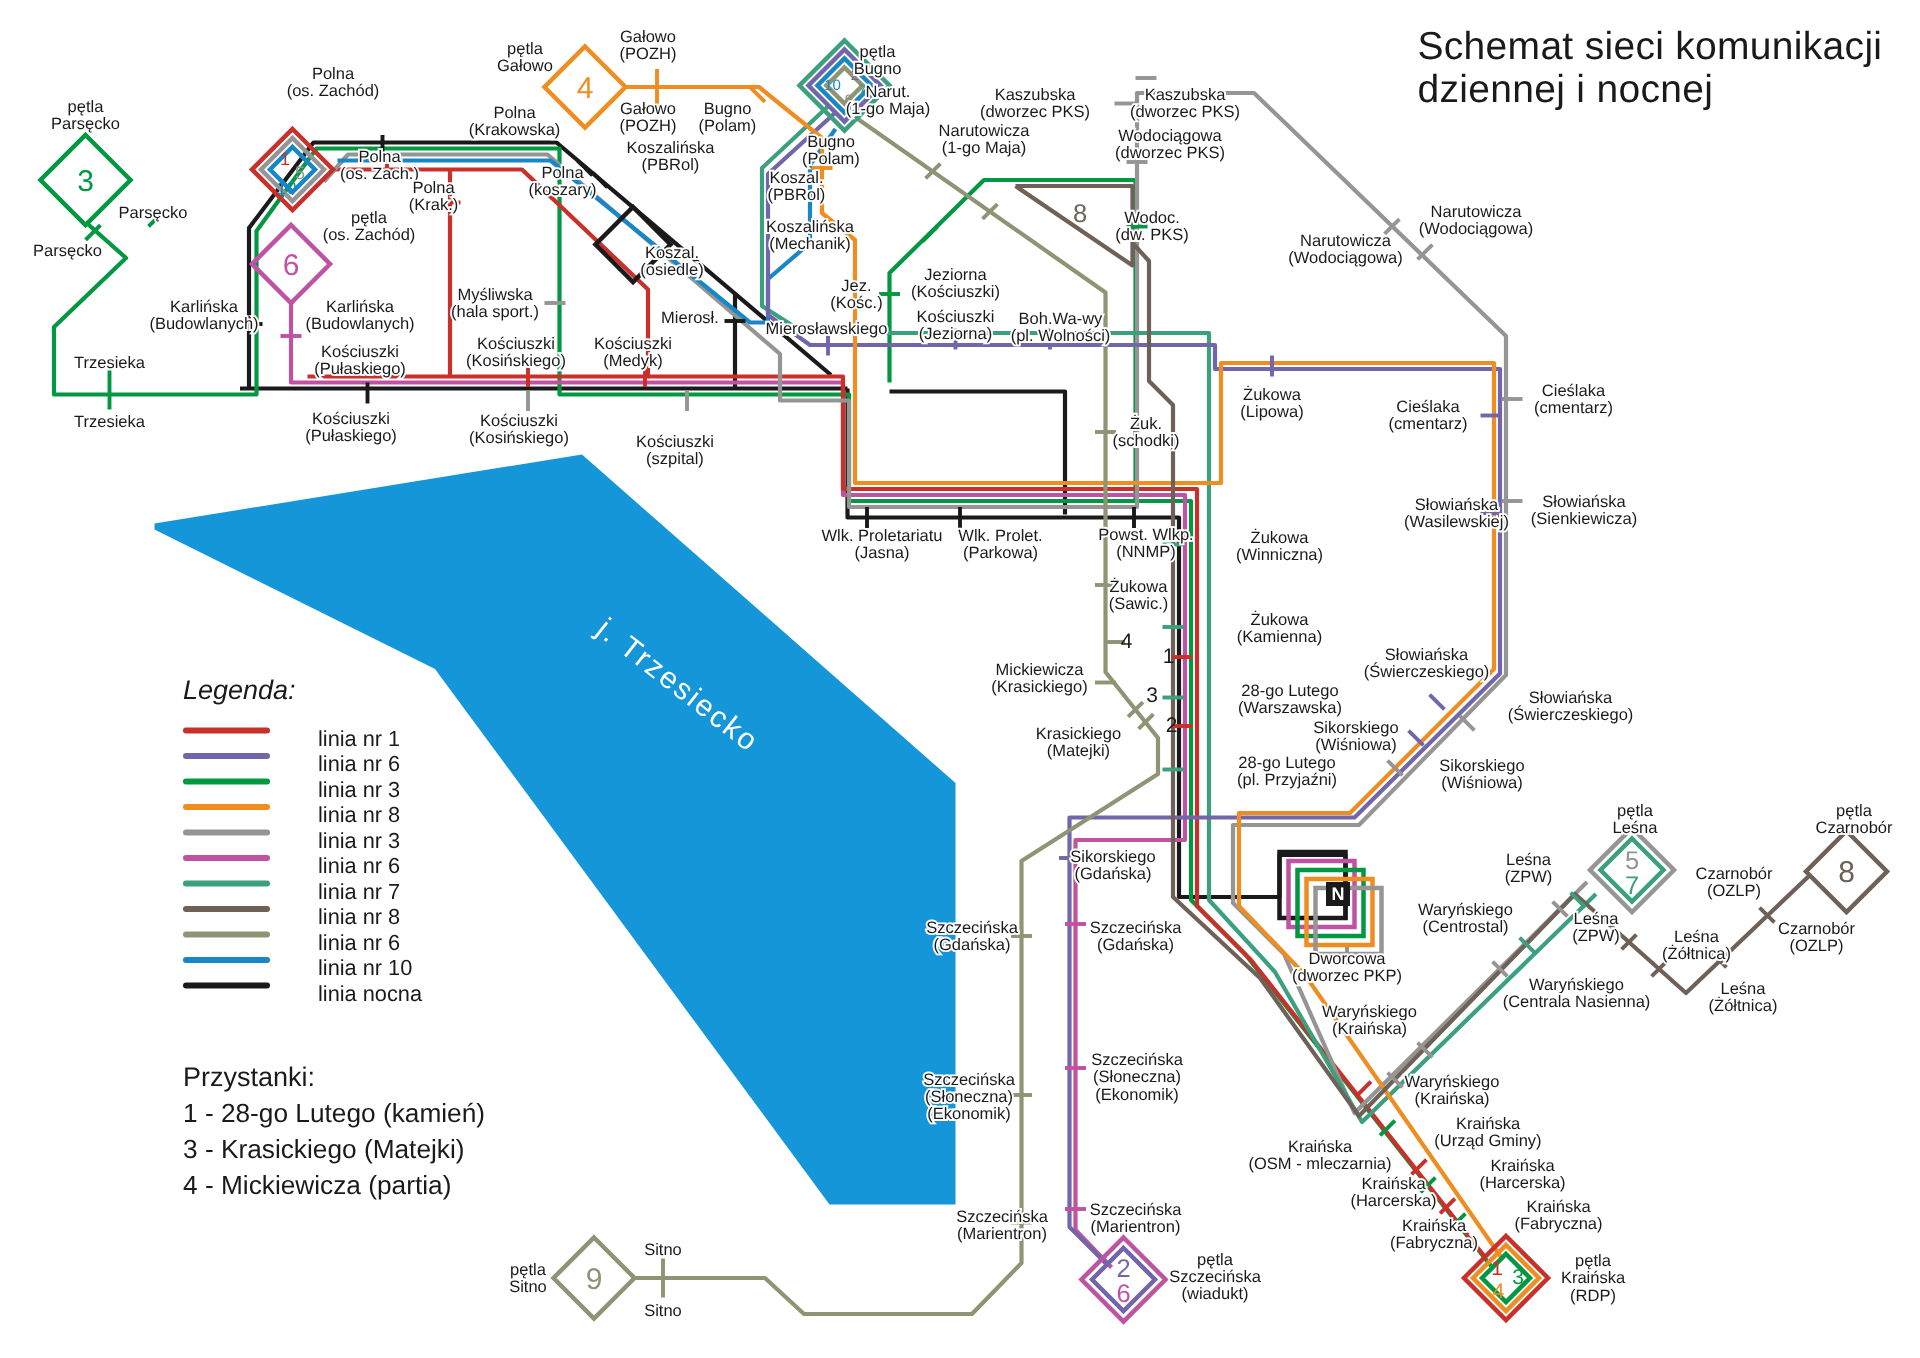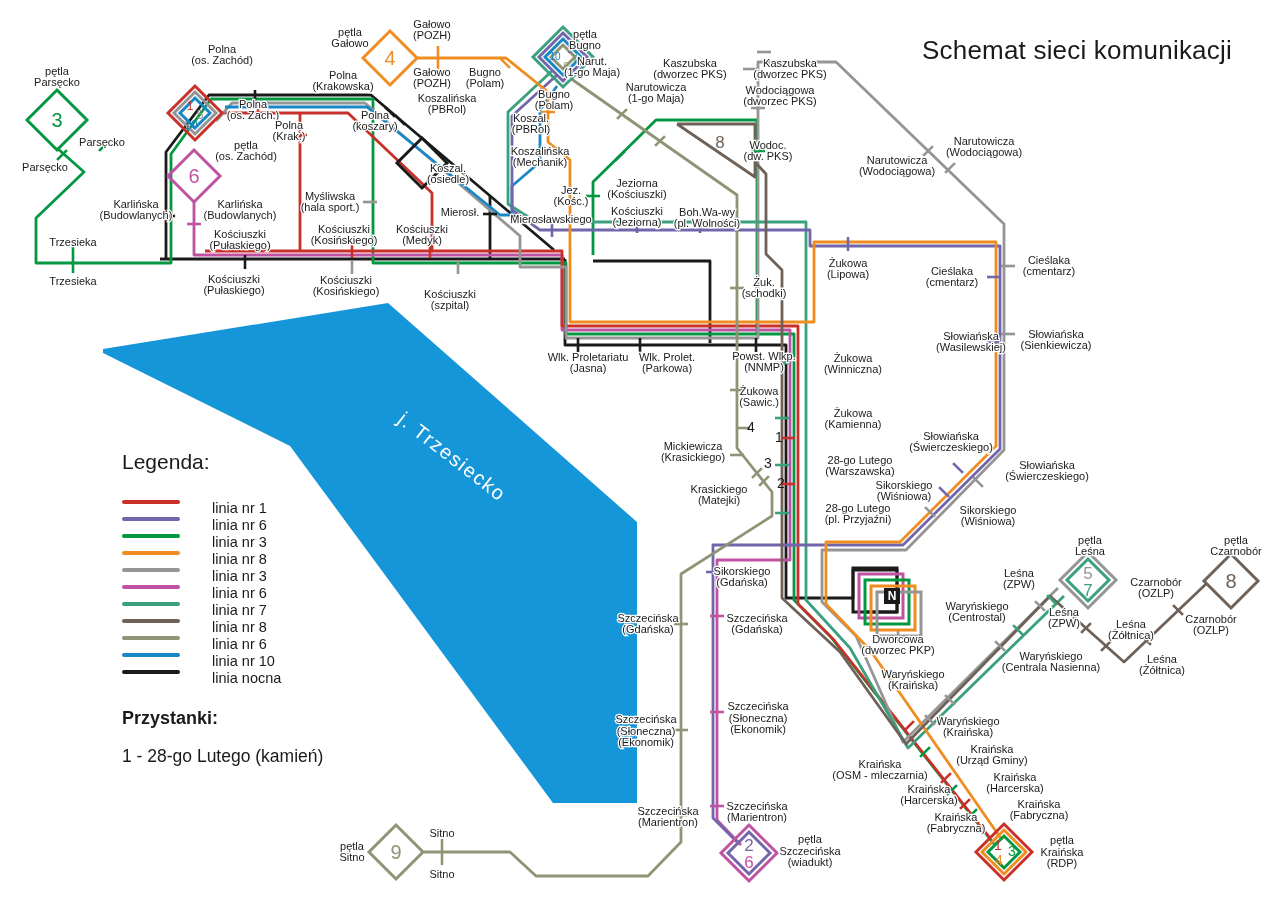--- a/index.html
+++ b/index.html
@@ -1,27 +1,27 @@
 <!DOCTYPE html>
 <html><head>
 <meta charset="utf-8">
 <style>
   html,body{margin:0;padding:0;}
   body{width:1280px;height:905px;position:relative;background:#ffffff;overflow:hidden;
        font-family:"Liberation Sans", sans-serif;color:#1a1a1a;}
   #map{position:absolute;left:0;top:0;}
   .overlay{position:absolute;}
-  #title-block{left:922px;top:16px;font-size:26px;line-height:1.12;letter-spacing:0.2px;margin-top:20px;}
+  #title-block{left:945px;top:16px;font-size:26px;line-height:1.12;letter-spacing:0.2px;}
   #legend-block{left:122px;top:450px;}
-  #legend-block .heading{font-size:21px;margin-bottom:26px;}
+  #legend-block .heading{font-size:18px;margin-bottom:14px;font-style:italic;}
   .legend-row{display:flex;align-items:flex-start;height:17px;}
   .legend-swatch{display:inline-block;width:58px;height:4px;border-radius:2px;margin-right:32px;flex:none;}
   .legend-label{font-size:14.5px;white-space:nowrap;}
   #stops-block{left:122px;top:708px;}
-  #stops-block .heading{font-size:18px;margin-bottom:16px;font-weight:bold;}
+  #stops-block .heading{font-size:18px;margin-bottom:2px;}
   .stop-row{font-size:17.5px;line-height:1.36;white-space:nowrap;}
 </style>
 </head>
 <body>
 
 <svg id="map" width="1280" height="905" viewBox="0 0 1280 905">
     <polygon points="103,349 388,303 637,522 637,803 553,803 290,446 103,353" fill="#1596d8"></polygon>
     <text x="448" y="462" fill="#ffffff" font-size="20" letter-spacing="1.5" text-anchor="middle" transform="rotate(38 448 462)">j. Trzesiecko</text>
     <polyline points="166,259 166,152 209,95 371,95 554,250" fill="none" stroke="#1a1a1a" stroke-width="2.8" stroke-linejoin="round"></polyline>
     <polyline points="160,259 565,259" fill="none" stroke="#1a1a1a" stroke-width="2.8" stroke-linejoin="round"></polyline>
@@ -267,20 +267,21 @@
     <text x="1051" y="0" fill="#1a1a1a" font-size="11" text-anchor="middle" stroke="#ffffff" stroke-width="2.5" paint-order="stroke"><tspan x="1051" y="659.75">Waryńskiego</tspan><tspan x="1051" y="671.25">(Centrala Nasienna)</tspan></text>
     <text x="1156" y="0" fill="#1a1a1a" font-size="11" text-anchor="middle" stroke="#ffffff" stroke-width="2.5" paint-order="stroke"><tspan x="1156" y="585.75">Czarnobór</tspan><tspan x="1156" y="597.25">(OZLP)</tspan></text>
     <text x="1211" y="0" fill="#1a1a1a" font-size="11" text-anchor="middle" stroke="#ffffff" stroke-width="2.5" paint-order="stroke"><tspan x="1211" y="622.75">Czarnobór</tspan><tspan x="1211" y="634.25">(OZLP)</tspan></text>
     <text x="1131" y="0" fill="#1a1a1a" font-size="11" text-anchor="middle" stroke="#ffffff" stroke-width="2.5" paint-order="stroke"><tspan x="1131" y="627.75">Leśna</tspan><tspan x="1131" y="639.25">(Żółtnica)</tspan></text>
     <text x="1162" y="0" fill="#1a1a1a" font-size="11" text-anchor="middle" stroke="#ffffff" stroke-width="2.5" paint-order="stroke"><tspan x="1162" y="662.75">Leśna</tspan><tspan x="1162" y="674.25">(Żółtnica)</tspan></text>
     <text x="1236" y="0" fill="#1a1a1a" font-size="11" text-anchor="middle" stroke="#ffffff" stroke-width="2.5" paint-order="stroke"><tspan x="1236" y="543.75">pętla</tspan><tspan x="1236" y="555.25">Czarnobór</tspan></text>
   </svg>
 
 <div class="overlay" id="title-block">
   <div>Schemat sieci komunikacji</div>
+  <div>dziennej i nocnej</div>
 </div>
 
 <div class="overlay" id="legend-block">
   <div class="heading">Legenda:</div>
   <div id="legend-items">
       <div class="legend-row">
         <span class="legend-swatch" style="background: rgb(201, 48, 42);"></span>
         <span class="legend-label">linia nr 1</span>
       </div>
       <div class="legend-row">
@@ -323,14 +324,16 @@
         <span class="legend-swatch" style="background: rgb(26, 26, 26);"></span>
         <span class="legend-label">linia nocna</span>
       </div>
     </div>
 </div>
 
 <div class="overlay" id="stops-block">
   <div class="heading">Przystanki:</div>
   <div id="stops-items">
       <div class="stop-row">1 - 28-go Lutego (kamień)</div>
+      <div class="stop-row">3 - Krasickiego (Matejki)</div>
+      <div class="stop-row">4 - Mickiewicza (partia)</div>
     </div>
 </div>
 
 </body></html>

